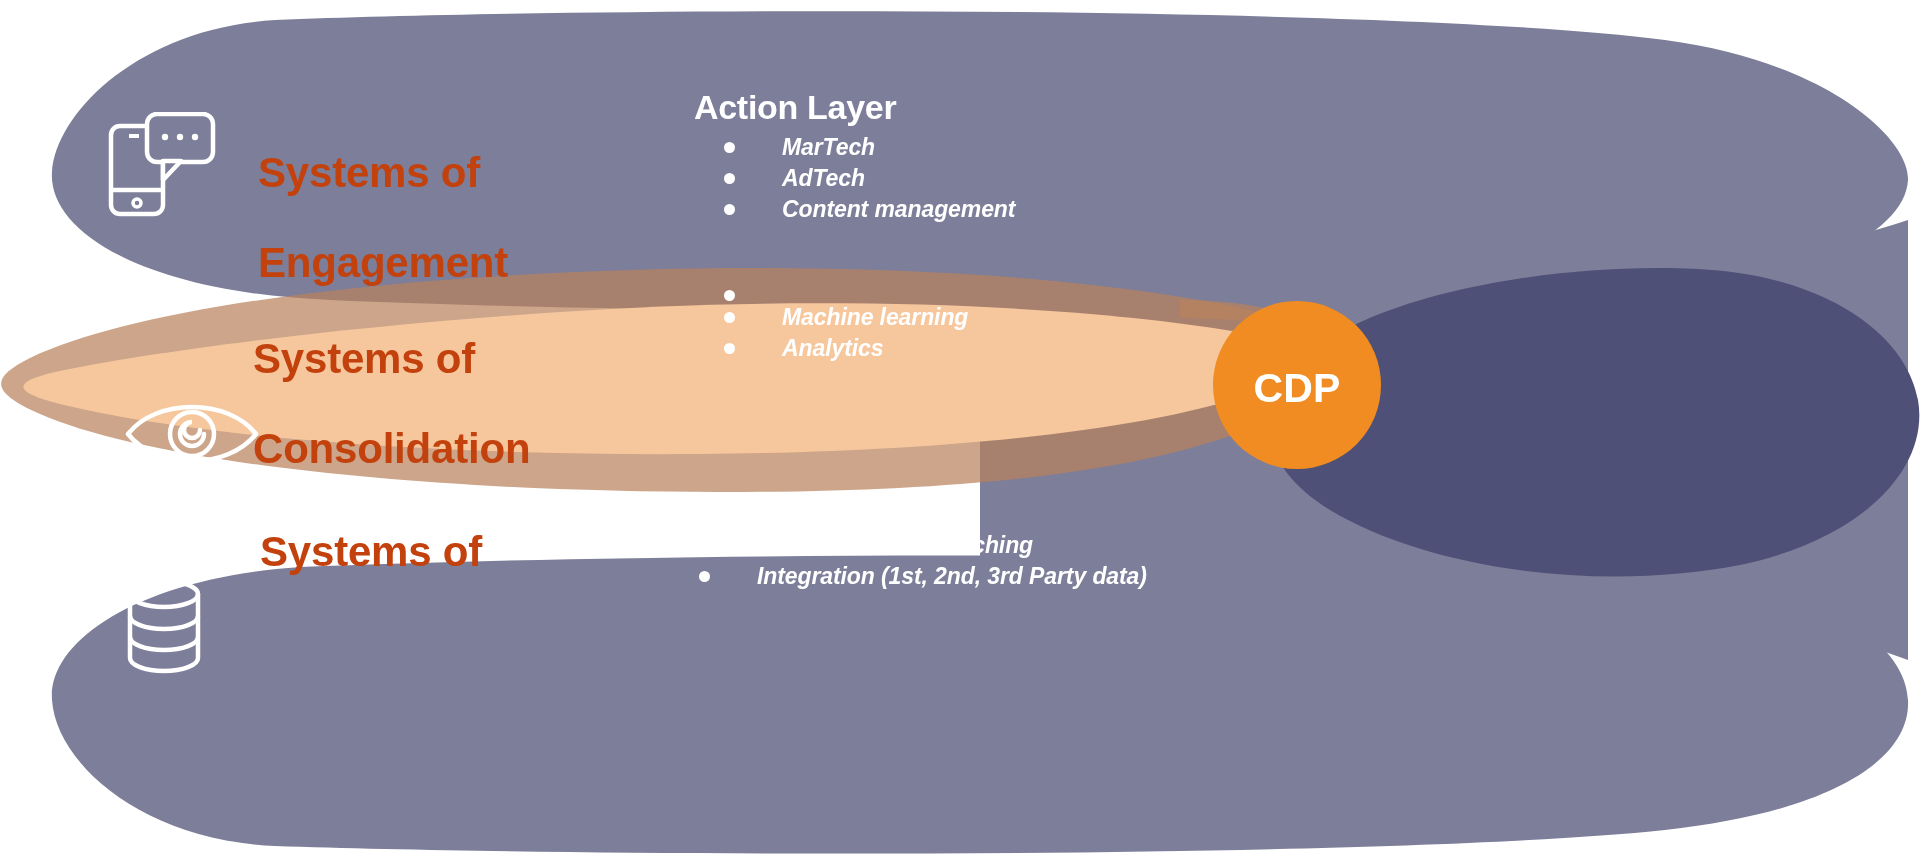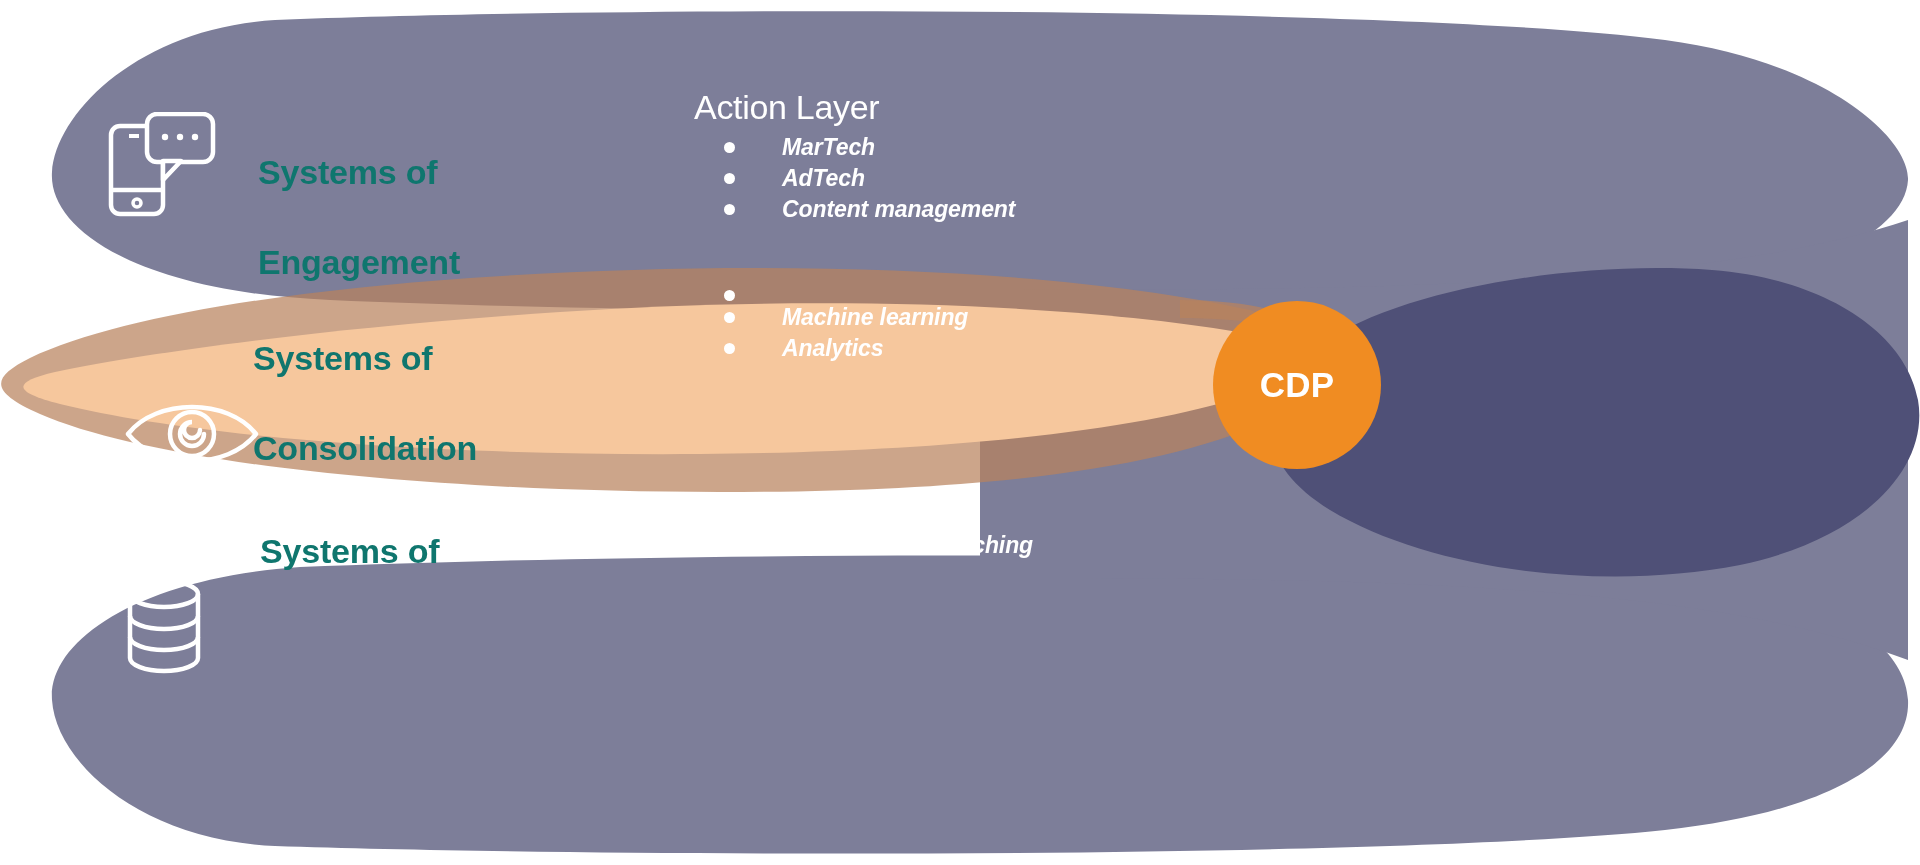--- a/index.html
+++ b/index.html
@@ -28,34 +28,34 @@
     height: 865px;
   }
 
   .icon-box {
     position: absolute;
     display: block;
   }
 
   .row-title {
     position: absolute;
-    color: #0f766e;
-    font-weight: bold;
-    font-size: 34px;
+    color: #c2410c;
+    font-weight: bold;
+    font-size: 42px;
     line-height: 45px;
     letter-spacing: -0.2px;
     white-space: pre-line;
   }
 
   .layer-block {
     position: absolute;
   }
   .layer-heading {
     color: #ffffff;
-    font-weight: normal;
+    font-weight: bold;
     font-size: 34px;
     line-height: 42px;
     letter-spacing: -0.3px;
     margin: 0 0 4px 0;
   }
   .bullet-list {
     list-style: none;
     margin: 0;
     padding: 0;
     font-style: italic;
@@ -79,21 +79,21 @@
     margin-left: 30px;
     margin-right: 47px;
   }
   .bullet-text { display: inline-block; }
 
   
   .cdp-label {
     position: absolute;
     color: #ffffff;
     font-weight: bold;
-    font-size: 35px;
+    font-size: 41px;
     letter-spacing: 0.2px;
     text-align: center;
     width: 160px;
   }
 
   
   .row-title span { display: block; }
 </style>
 </head>
 <body>
@@ -245,16 +245,20 @@
     <span>Systems of</span>
   </div>
 
   <div class="layer-block" style="left:669px; top:484px;">
     <div class="layer-heading">Data Layer</div>
     <ul class="bullet-list">
       <li class="bullet-item">
         <span class="bullet-dot"></span>
         <span class="bullet-text">Consolidation &amp; stitching</span>
       </li>
+      <li class="bullet-item">
+        <span class="bullet-dot"></span>
+        <span class="bullet-text">Integration (1st, 2nd, 3rd Party data)</span>
+      </li>
     </ul>
   </div>
 
 </div>
 
 </body></html>

